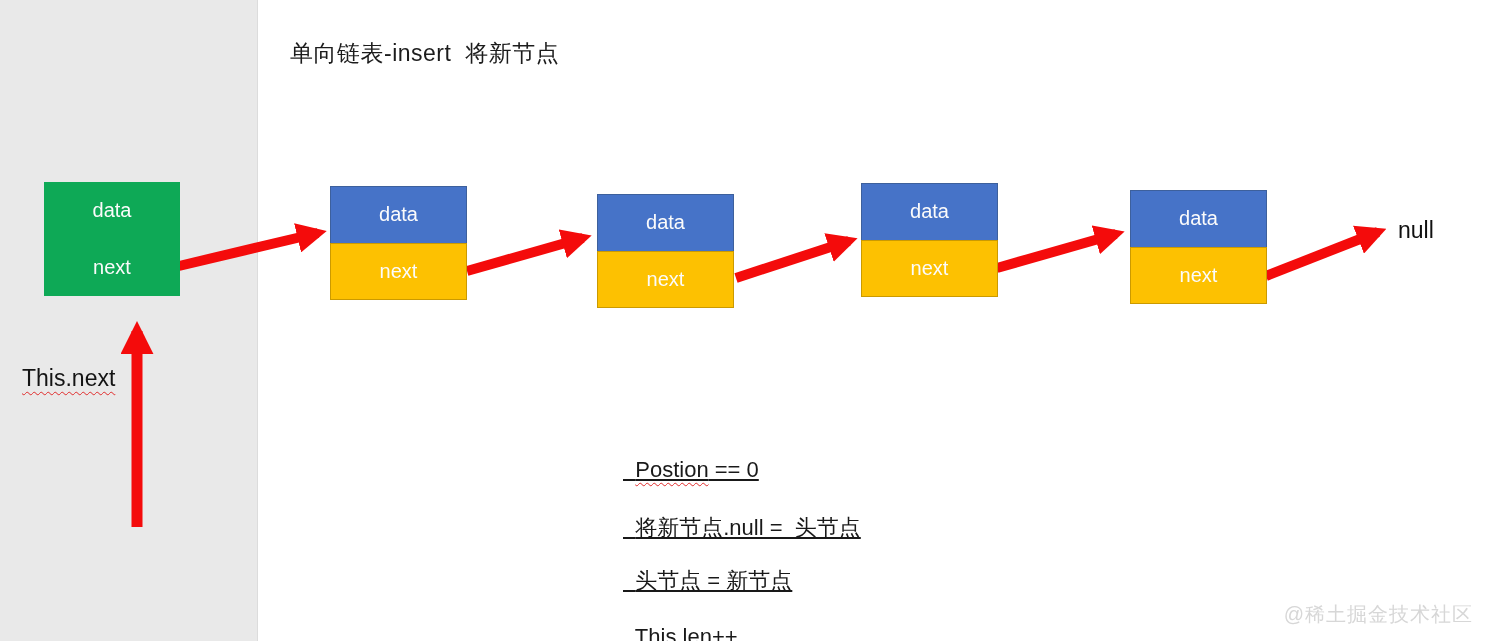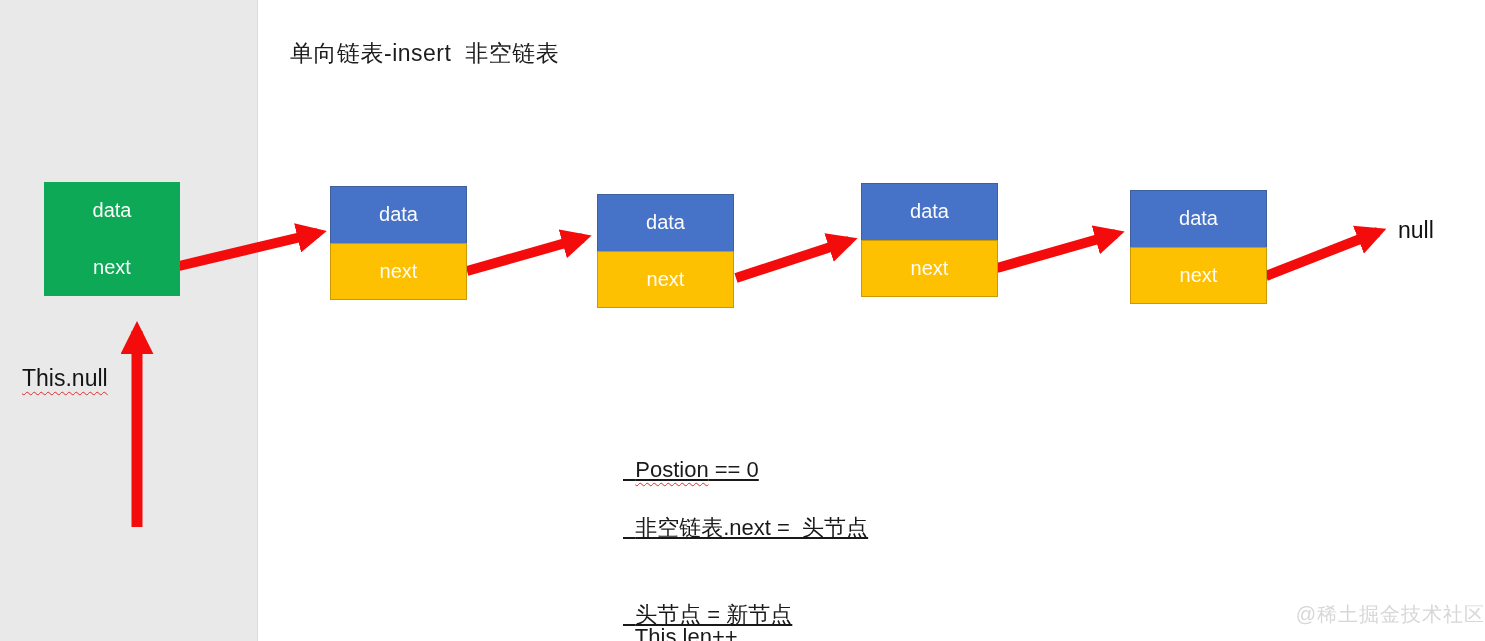--- a/index.html
+++ b/index.html
@@ -45,32 +45,32 @@
     text-decoration-line:underline;
     text-decoration-style:wavy;
     text-decoration-color:#e02b2b;
     text-decoration-thickness:1px;
     text-underline-offset:5px;
   }
   .note{
     position:absolute;left:623px;
     font-size:22px;color:#191919;white-space:pre;text-decoration:underline;
   }
-  .note1{top:431px}.note2{top:487px}.note3{top:574px}.note4{top:598px}
+  .note1{top:431px}.note2{top:487px}.note3{top:540px}.note4{top:598px}
   .watermark{
-    position:absolute;right:0;bottom:13px;
+    position:absolute;right:12px;bottom:13px;
     font-size:20px;color:#d7d7d7;letter-spacing:1px;
   }
 </style>
 </head>
 <body>
 
 <div class="sidebar"></div>
 
-<div class="title">单向链表-insert  非空链表</div>
+<div class="title">单向链表-insert  将新节点</div>
 
 <svg class="arrows" width="1485" height="641" viewBox="0 0 1485 641">
   <defs>
     <marker id="ah" viewBox="0 0 3 3" markerWidth="3" markerHeight="3" refX="2.1" refY="1.5" orient="auto">
       <path d="M0,0 L3,1.5 L0,3 Z" fill="#f40b0b"></path>
     </marker>
   </defs>
   <line x1="179" y1="266" x2="318" y2="233" stroke="#f40b0b" stroke-width="10" marker-end="url(#ah)"></line>
   <line x1="467" y1="271" x2="583" y2="238" stroke="#f40b0b" stroke-width="10" marker-end="url(#ah)"></line>
   <line x1="736" y1="278" x2="849" y2="241" stroke="#f40b0b" stroke-width="10" marker-end="url(#ah)"></line>
@@ -100,28 +100,28 @@
 </div>
 
 <div class="node n4">
   <div class="half blue">data</div>
   <div class="half yellow">next</div>
 </div>
 
 <div class="null-label">null</div>
 
 <div class="head-pointer">
-  <span class="wavy">This.null</span>
+  <span class="wavy">This.next</span>
 </div>
 
 <div class="note note1">
   <span class="wavy">Postion</span><span> == 0</span>
 </div>
 <div class="note note2">
-  <span class="wavy"></span><span>非空链表.next =  头节点</span>
+  <span class="wavy"></span><span>将新节点.null =  头节点</span>
 </div>
 <div class="note note3">
   <span class="wavy"></span><span>头节点 = 新节点</span>
 </div>
 <div class="note note4">
   <span class="wavy">This.len</span><span>++</span>
 </div>
 
 <div class="watermark">@稀土掘金技术社区</div>
 

